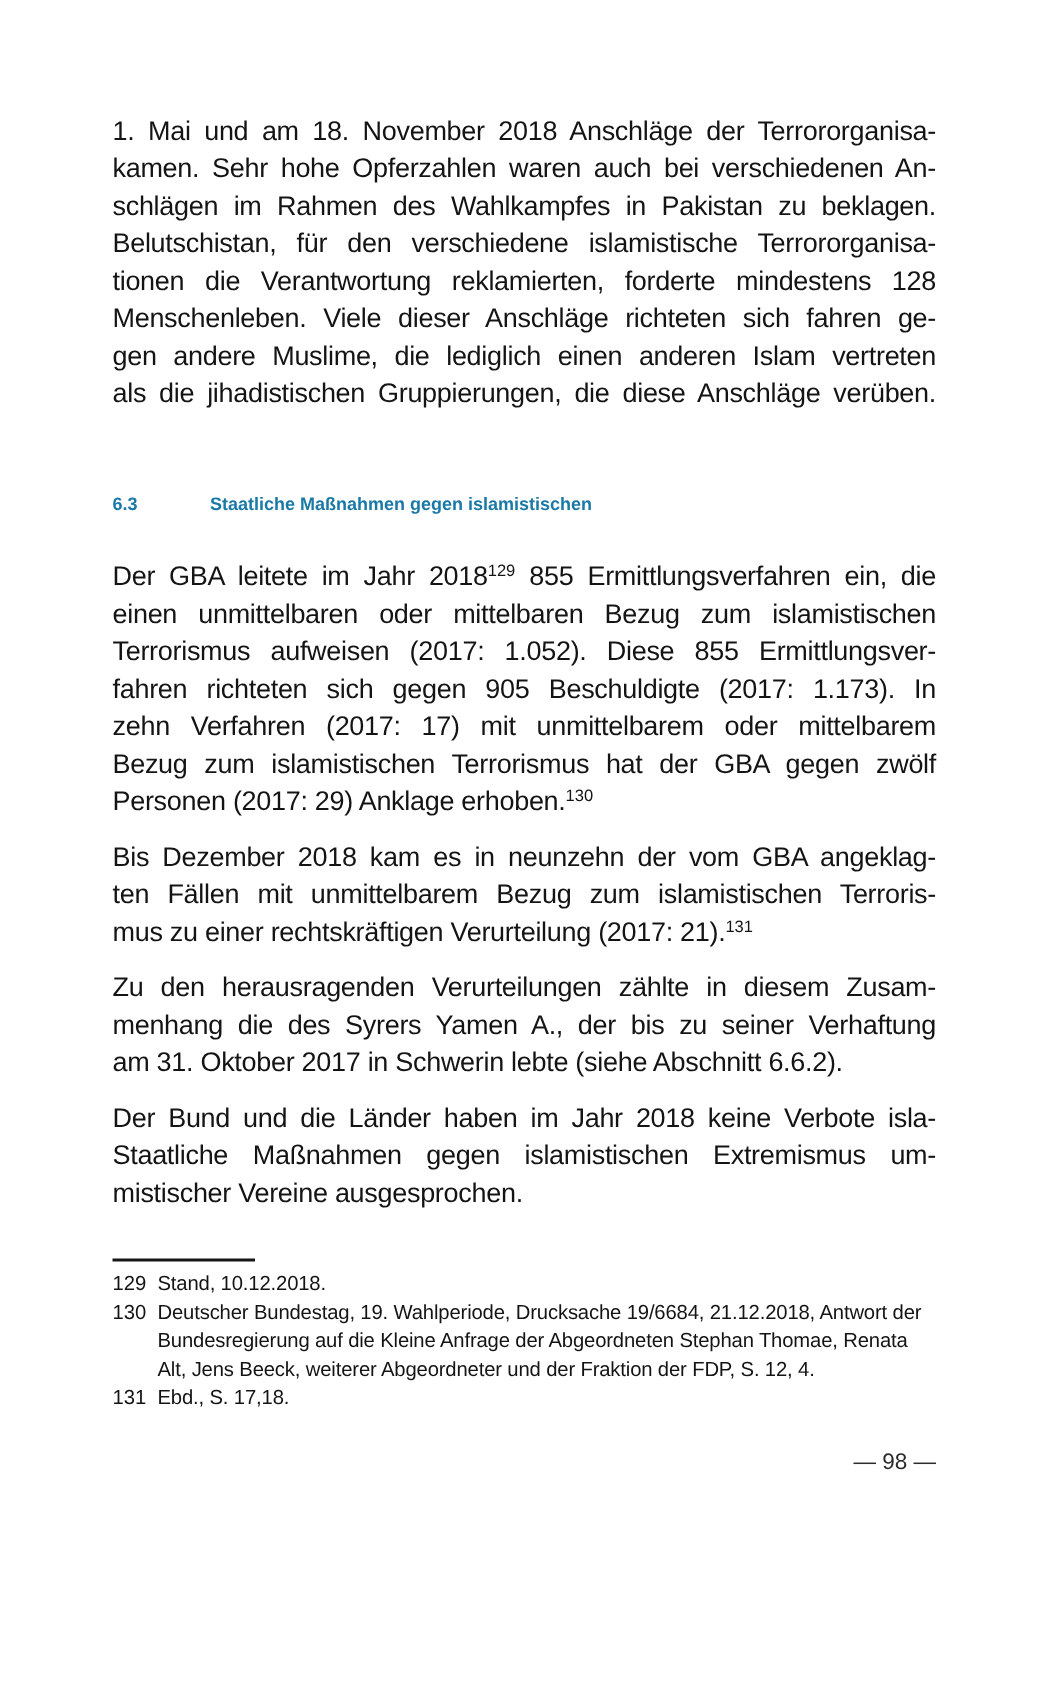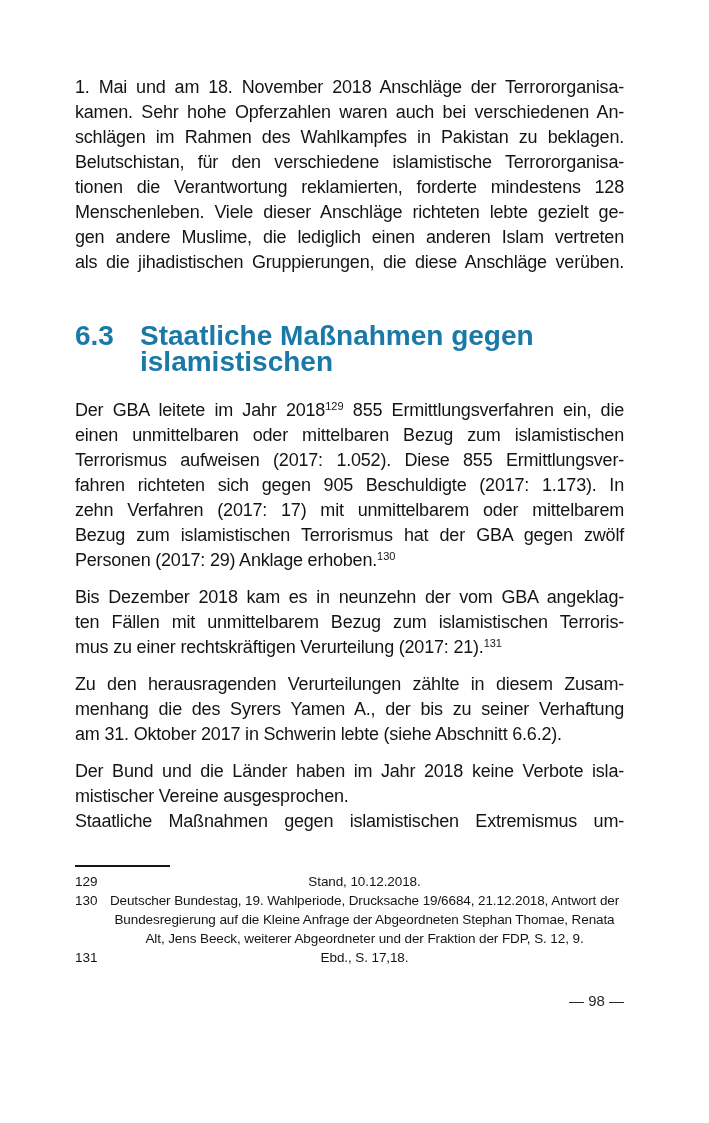--- a/index.html
+++ b/index.html
@@ -35,42 +35,42 @@
     line-height: 0;
     position: relative;
     top: -6px;
     vertical-align: baseline;
   }
   
   .heading {
     display: flex;
     margin-top: 48px;
     font-weight: bold;
-    font-size: 28px;
+    font-size: 12px;
     line-height: 26px;
   }
   .heading-number { width: 65px; flex-shrink: 0; }
   .heading-text { flex: 1; }
   .para-gap-lg { margin-top: 23px; }
   .para-gap { margin-top: 12px; }
   
   .fn-rule {
     margin-top: 31px;
     width: 95px;
     border-top: 2px solid #161616;
   }
   .footnotes { margin-top: 5px; }
   .fn-item { display: flex; }
   .fn-num {
     width: 30px;
     flex-shrink: 0;
     font-size: 13.5px;
     line-height: 19px;
   }
-  .fn-lines { flex: 1; text-align: center; }
+  .fn-lines { flex: 1; }
   .fn-line {
     font-size: 13.5px;
     line-height: 19px;
     letter-spacing: -0.1px;
     white-space: nowrap;
   }
   
   .footer {
     margin-top: 24px;
     text-align: right;
@@ -85,21 +85,21 @@
 <div class="page">
   <div class="content">
 
     <div>
         <div class="paragraph">
           <div class="ln j"><span>1. Mai und am 18. November 2018 Anschläge der Terrororganisa-</span></div>
           <div class="ln j"><span>kamen. Sehr hohe Opferzahlen waren auch bei verschiedenen An-</span></div>
           <div class="ln j"><span>schlägen im Rahmen des Wahlkampfes in Pakistan zu beklagen.</span></div>
           <div class="ln j"><span>Belutschistan, für den verschiedene islamistische Terrororganisa-</span></div>
           <div class="ln j"><span>tionen die Verantwortung reklamierten, forderte mindestens 128</span></div>
-          <div class="ln j"><span>Menschenleben. Viele dieser Anschläge richteten lebte gezielt ge-</span></div>
+          <div class="ln j"><span>Menschenleben. Viele dieser Anschläge richteten sich fahren ge-</span></div>
           <div class="ln j"><span>gen andere Muslime, die lediglich einen anderen Islam vertreten</span></div>
           <div class="ln j"><span>als die jihadistischen Gruppierungen, die diese Anschläge verüben.</span></div>
         </div>
       </div>
 
     <div class="heading" style="color: rgb(26, 121, 167);">
       <div class="heading-number">6.3</div>
       <div class="heading-text">
         <div>Staatliche Maßnahmen gegen islamistischen</div>
       </div>
@@ -120,40 +120,40 @@
           <div class="ln j"><span>ten Fällen mit unmittelbarem Bezug zum islamistischen Terroris-</span></div>
           <div class="ln"><span>mus zu einer rechtskräftigen Verurteilung (2017: 21).</span><sup class="fnref">131</sup></div>
         </div>
         <div class="paragraph para-gap">
           <div class="ln j"><span>Zu den herausragenden Verurteilungen zählte in diesem Zusam-</span></div>
           <div class="ln j"><span>menhang die des Syrers Yamen A., der bis zu seiner Verhaftung</span></div>
           <div class="ln"><span>am 31. Oktober 2017 in Schwerin lebte (siehe Abschnitt 6.6.2).</span></div>
         </div>
         <div class="paragraph para-gap">
           <div class="ln j"><span>Der Bund und die Länder haben im Jahr 2018 keine Verbote isla-</span></div>
+          <div class="ln j"><span>Staatliche Maßnahmen gegen islamistischen Extremismus um-</span></div>
           <div class="ln"><span>mistischer Vereine ausgesprochen.</span></div>
-          <div class="ln j"><span>Staatliche Maßnahmen gegen islamistischen Extremismus um-</span></div>
         </div>
       </div>
 
     <div class="fn-rule"></div>
 
     <div class="footnotes">
         <div class="fn-item">
           <div class="fn-num">129</div>
           <div class="fn-lines">
             <div class="fn-line">Stand, 10.12.2018.</div>
           </div>
         </div>
         <div class="fn-item">
           <div class="fn-num">130</div>
           <div class="fn-lines">
             <div class="fn-line">Deutscher Bundestag, 19. Wahlperiode, Drucksache 19/6684, 21.12.2018, Antwort der</div>
             <div class="fn-line">Bundesregierung auf die Kleine Anfrage der Abgeordneten Stephan Thomae, Renata</div>
-            <div class="fn-line">Alt, Jens Beeck, weiterer Abgeordneter und der Fraktion der FDP, S. 12, 9.</div>
+            <div class="fn-line">Alt, Jens Beeck, weiterer Abgeordneter und der Fraktion der FDP, S. 12, 4.</div>
           </div>
         </div>
         <div class="fn-item">
           <div class="fn-num">131</div>
           <div class="fn-lines">
             <div class="fn-line">Ebd., S. 17,18.</div>
           </div>
         </div>
       </div>
 

